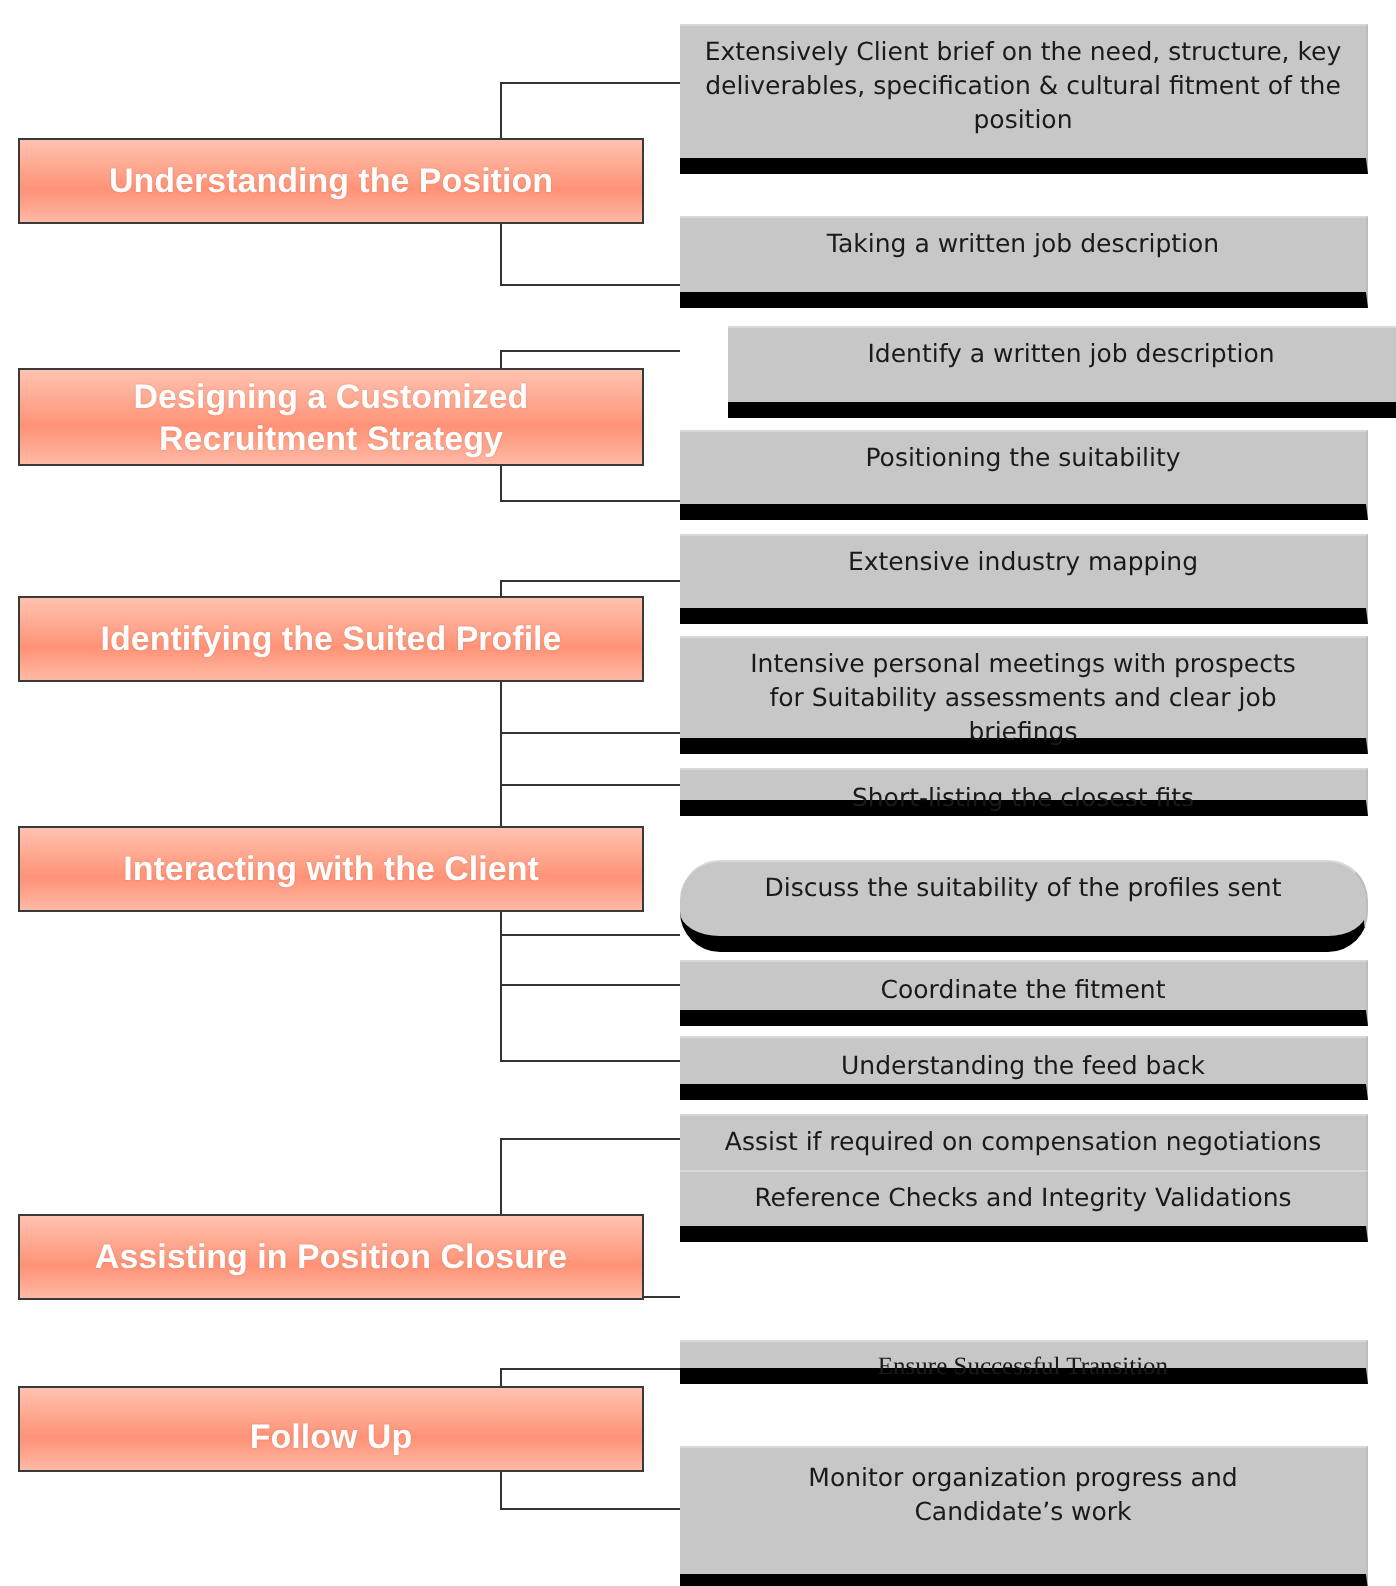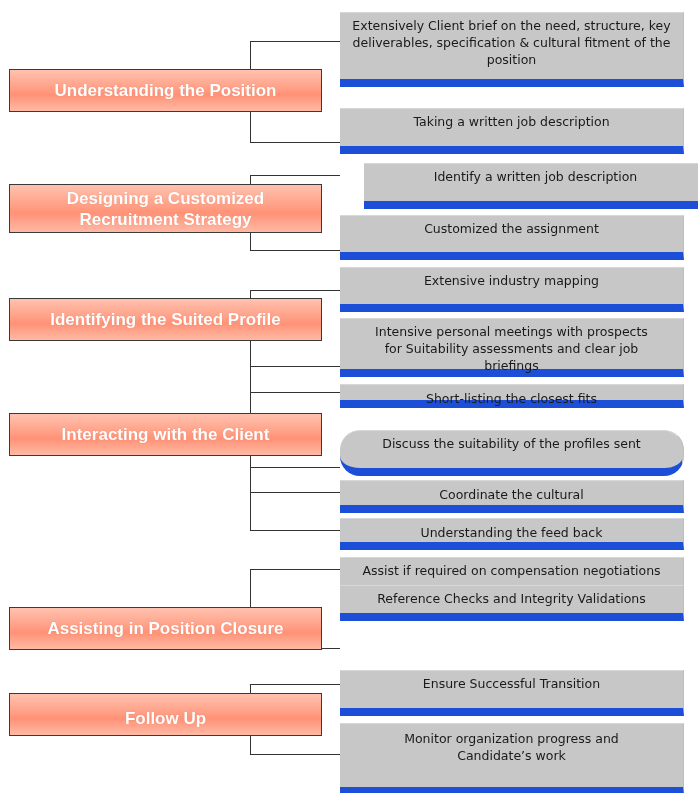--- a/index.html
+++ b/index.html
@@ -8,21 +8,21 @@
   .stage-box {
     position:absolute; left:9px; width:313px; height:43px; box-sizing:border-box;
     border:1.5px solid #3a3a3a;
     background:linear-gradient(to bottom, #ffc2b0 0%, #ff9f85 45%, #ff9276 60%, #ffb9a5 100%);
     color:#ffffff; font-family:"Liberation Sans", sans-serif; font-weight:bold; font-size:17px;
     display:flex; align-items:center; justify-content:center; text-align:center; line-height:21px;
     text-shadow:0 0 1px rgba(180,80,60,0.4);
   }
   .task-box {
     position:absolute; left:340px; width:344px; box-sizing:border-box;
-    background:#c7c7c7; border-bottom:8px solid #1d4ed8;
+    background:#c7c7c7; border-bottom:8px solid #000000;
     border-top:1px solid #d8d8d8; border-right:1px solid #bdbdbd;
     color:#1a1a1a; font-family:"DejaVu Sans", sans-serif; font-size:12.5px; line-height:17px;
     text-align:center; padding-top:4px;
   }
   .vline { position:absolute; left:250px; width:0; border-left:1.5px solid #333; }
   .hline { position:absolute; left:250px; width:90px; height:0; border-top:1.5px solid #333; }
 </style>
 </head>
 <body>
 
@@ -56,29 +56,29 @@
   <div class="stage-box" style="top:184px;height:49px;padding:0 40px;">Designing a Customized Recruitment Strategy</div>
   <div class="stage-box" style="top:298px;">Identifying the Suited Profile</div>
   <div class="stage-box" style="top:413px;">Interacting with the Client</div>
   <div class="stage-box" style="top:578px;margin-top:29px;">Assisting in Position Closure</div>
   <div class="stage-box" style="top:693px;align-items:flex-start;padding-top:14px;">Follow Up</div>
 
   <div class="task-box" style="top:12px;height:75px;padding-left:8px;padding-right:8px;">Extensively Client brief on the need, structure, key deliverables, specification &amp; cultural fitment of the position</div>
   <div class="task-box" style="top:108px;height:46px;">Taking a written job description</div>
 
   <div class="task-box" style="top:163px;height:46px;margin-left:24px;">Identify a written job description</div>
-  <div class="task-box" style="top:215px;height:45px;">Customized the assignment</div>
+  <div class="task-box" style="top:215px;height:45px;">Positioning the suitability</div>
 
   <div class="task-box" style="top:267px;height:45px;">Extensive industry mapping</div>
   <div class="task-box" style="top:318px;height:59px;padding-left:30px;padding-right:30px;">Intensive personal meetings with prospects for Suitability assessments and clear job briefings</div>
   <div class="task-box" style="top:384px;height:24px;padding-top:5px;">Short-listing the closest fits</div>
 
   <div class="task-box" style="top:430px;height:46px;border-radius:20px;">Discuss the suitability of the profiles sent</div>
-  <div class="task-box" style="top:480px;height:33px;padding-top:5px;">Coordinate the cultural</div>
+  <div class="task-box" style="top:480px;height:33px;padding-top:5px;">Coordinate the fitment</div>
   <div class="task-box" style="top:518px;height:32px;padding-top:5px;">Understanding the feed back</div>
 
   <div class="task-box" style="top:557px;height:54px;">Assist if required on compensation negotiations</div>
   <div class="task-box" style="top:585px;height:36px;">Reference Checks and Integrity Validations</div>
 
-  <div class="task-box" style="top:670px;height:46px;">Ensure Successful Transition</div>
+  <div class="task-box" style="top:670px;height:22px;font-family:Liberation Serif, serif;">Ensure Successful Transition</div>
   <div class="task-box" style="top:723px;height:72px;padding-top:6px;padding-left:50px;padding-right:50px;">Monitor organization progress and Candidate’s work</div>
 
 </div>
 
 </body></html>

